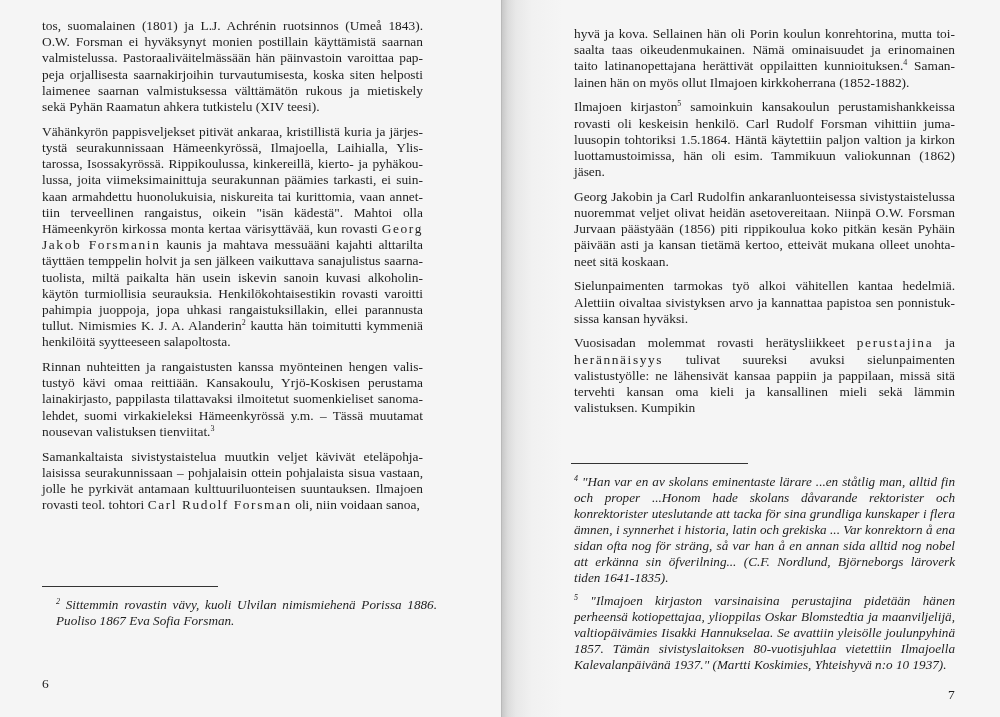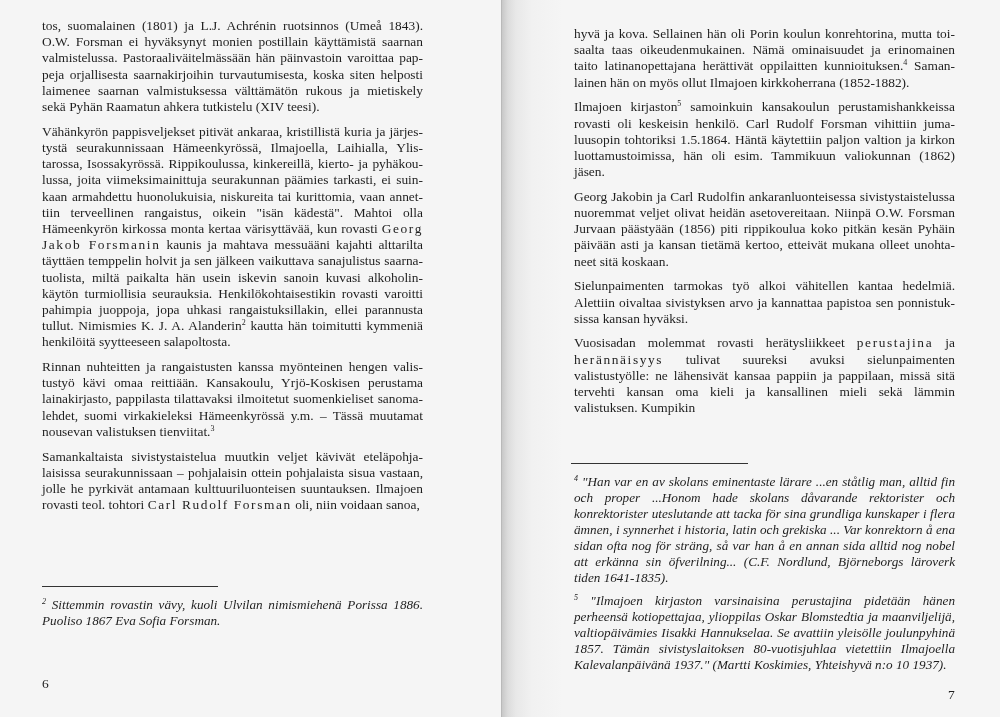--- a/index.html
+++ b/index.html
@@ -77,21 +77,21 @@
       position: absolute;
       font-size: 13.2px;
       line-height: 16px;
       font-style: italic;
       text-align: justify;
     }
     .fn-block p {
       margin: 0 0 7px 0;
     }
     .left-fn {
-      left: 42px;
+      left: 56px;
       top: 597px;
       width: 381px;
     }
     .right-fn {
       left: 72px;
       top: 474px;
       width: 381px;
     }
     .page-number {
       position: absolute;

